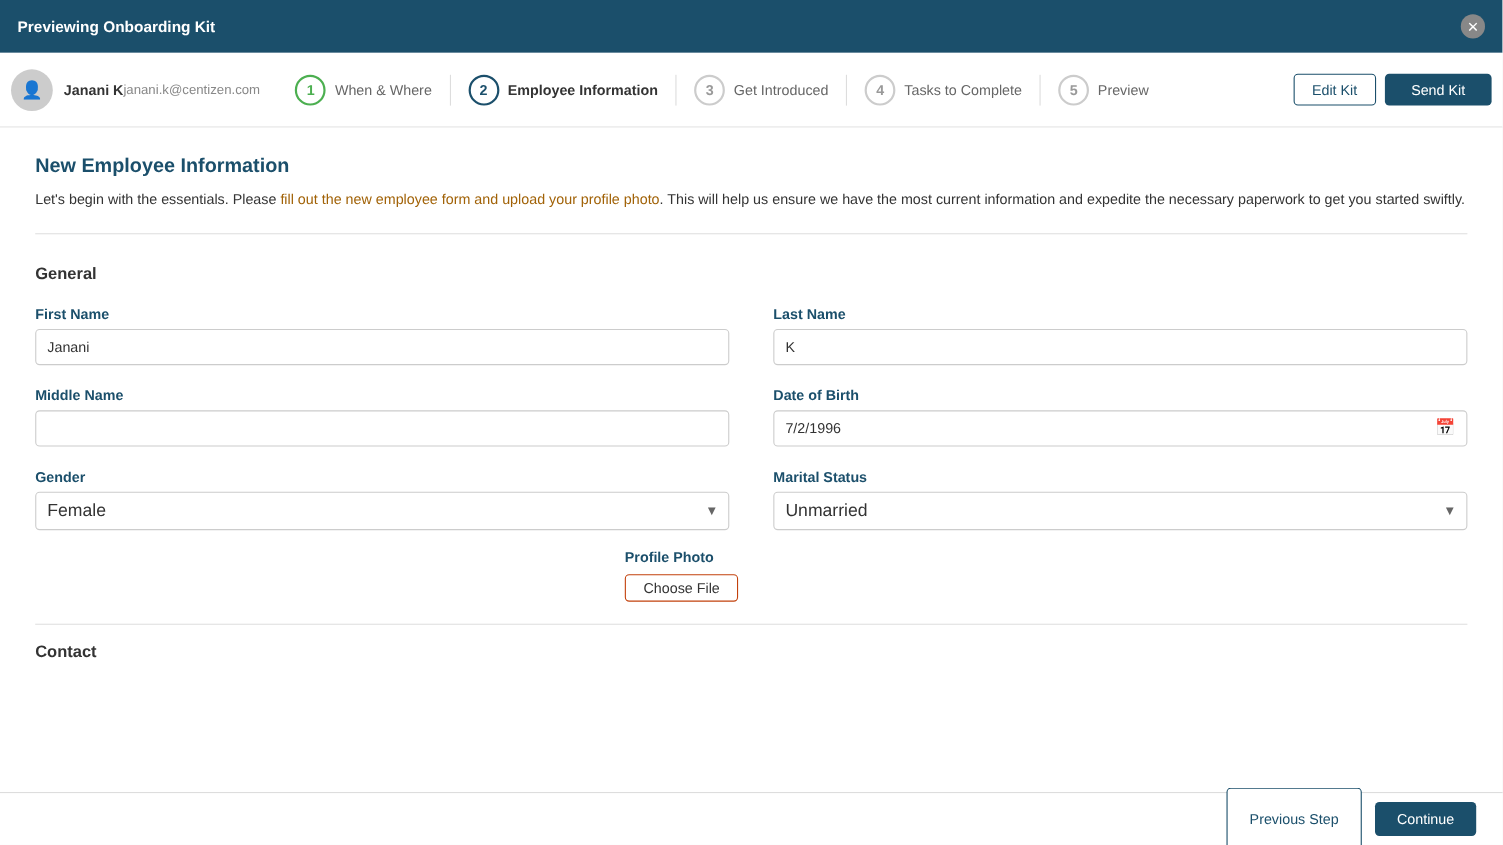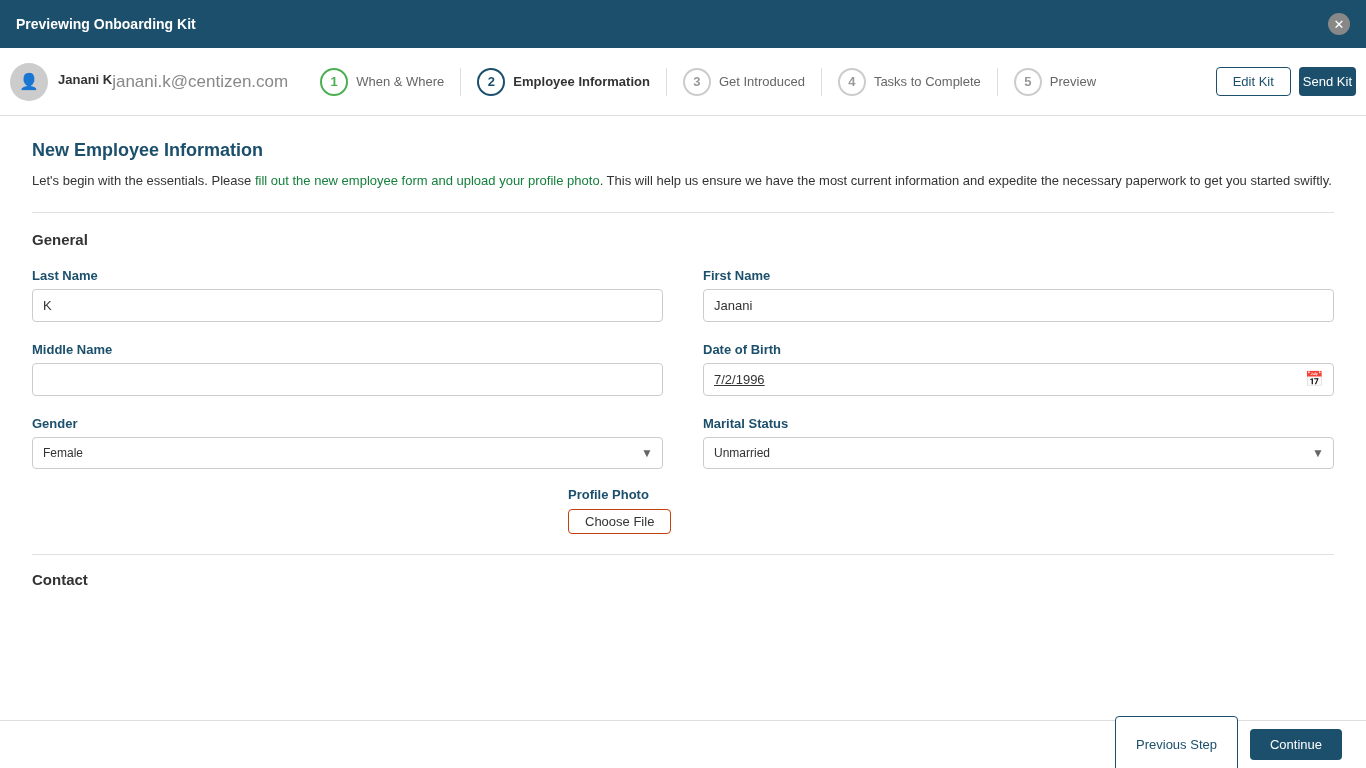--- a/index.html
+++ b/index.html
@@ -43,21 +43,21 @@
       margin-right: 16px;
     }
     .avatar {
       width: 38px; height: 38px; border-radius: 50%;
       background: #ccc;
       display: flex; align-items: center; justify-content: center;
       font-size: 16px; color: #666;
     }
     .user-details { display: flex; flex-direction: row; }
     .user-name { font-size: 13px; font-weight: bold; color: #333; }
-    .user-email { font-size: 17px; color: #888; }
+    .user-email { font-size: 12px; color: #888; }
 
     .steps { display: flex; align-items: center; flex: 1; gap: 0; }
     .step {
       display: flex; align-items: center; gap: 8px;
       padding: 0 16px;
       border-right: 1px solid #ddd;
       cursor: pointer;
     }
     .step:last-child { border-right: none; }
     .step-circle {
@@ -78,40 +78,40 @@
     }
     .step-label { font-size: 13px; color: #666; white-space: nowrap; }
     .step-label.active { font-weight: bold; color: #333; }
 
     .stepper-actions { display: flex; gap: 8px; margin-left: 16px; }
     .btn-edit {
       padding: 6px 16px; border: 1px solid #1b4f6b; background: white;
       color: #1b4f6b; border-radius: 4px; cursor: pointer; font-size: 13px;
     }
     .btn-send {
-      padding: 6px 4px; border: none; background: #1b4f6b;
+      padding: 6px 24px; border: none; background: #1b4f6b;
       color: white; border-radius: 4px; cursor: pointer; font-size: 13px;
     }
 
     
     .content-area {
       background: white;
       margin: 0;
       height: calc(768px - 48px - 68px - 48px);
       overflow-y: auto;
       padding: 24px 32px;
       position: relative;
     }
 
     .section-title { font-size: 18px; font-weight: bold; color: #1b4f6b; margin-bottom: 10px; }
     .section-desc { font-size: 13px; color: #333; line-height: 1.6; margin-bottom: 20px; }
-    .section-desc span.highlight { color: #15803d; }
+    .section-desc span.highlight { color: #a16207; }
     .divider { border: none; border-top: 1px solid #e0e0e0; margin: 16px 0; }
 
-    .group-label { font-size: 15px; font-weight: bold; color: #333; margin: 18px 0 20px 0; }
+    .group-label { font-size: 15px; font-weight: bold; color: #333; margin: 28px 0 20px 0; }
 
     .form-grid {
       display: grid;
       grid-template-columns: 1fr 1fr;
       gap: 20px 40px;
       margin-bottom: 16px;
     }
     .form-field { display: flex; flex-direction: column; gap: 6px; }
     .field-label { font-size: 13px; font-weight: bold; color: #1b4f6b; }
     .field-input {
@@ -124,34 +124,34 @@
       background: white;
       outline: none;
     }
 
     .field-select-wrapper { position: relative; }
     .field-select {
       width: 100%;
       padding: 8px 32px 8px 10px;
       border: 1px solid #ccc;
       border-radius: 4px;
-      font-size: 12px;
+      font-size: 16px;
       color: #333;
       background: white;
       appearance: none;
       outline: none;
       cursor: pointer;
     }
     .select-arrow {
       position: absolute; right: 10px; top: 50%; transform: translateY(-50%);
       pointer-events: none; color: #666; font-size: 12px;
     }
 
     .date-input-wrapper { position: relative; }
-    .date-input-wrapper input { padding-right: 16px; text-decoration: underline; }
+    .date-input-wrapper input { padding-right: 16px; }
     .calendar-icon {
       position: absolute; right: 10px; top: 50%; transform: translateY(-50%);
       color: #666; font-size: 15px; pointer-events: none;
     }
 
     .choose-file-btn {
       padding: 4px 16px;
       border: 1px solid #c2410c;
       background: white;
       border-radius: 4px;
@@ -247,27 +247,27 @@
     <span>Let's begin with the essentials. Please </span><span class="highlight">fill out the new employee form and upload your profile photo</span><span>. This will help us ensure we have the most current information and expedite the necessary paperwork to get you started swiftly.</span>
   </p>
 
   <hr class="divider">
 
   <div class="group-label">General</div>
 
   <div class="form-grid">
 
     <div class="form-field">
+      <label class="field-label">First Name</label>
+      <input class="field-input" type="text" value="Janani" style="">
+    </div>
+
+    <div class="form-field">
       <label class="field-label">Last Name</label>
       <input class="field-input" type="text" value="K" style="">
-    </div>
-
-    <div class="form-field">
-      <label class="field-label">First Name</label>
-      <input class="field-input" type="text" value="Janani" style="">
     </div>
 
     <div class="form-field">
       <label class="field-label">Middle Name</label>
       <input class="field-input" type="text" value="" style="">
     </div>
 
     <div class="form-field">
       <label class="field-label">Date of Birth</label>
       <div class="date-input-wrapper">

